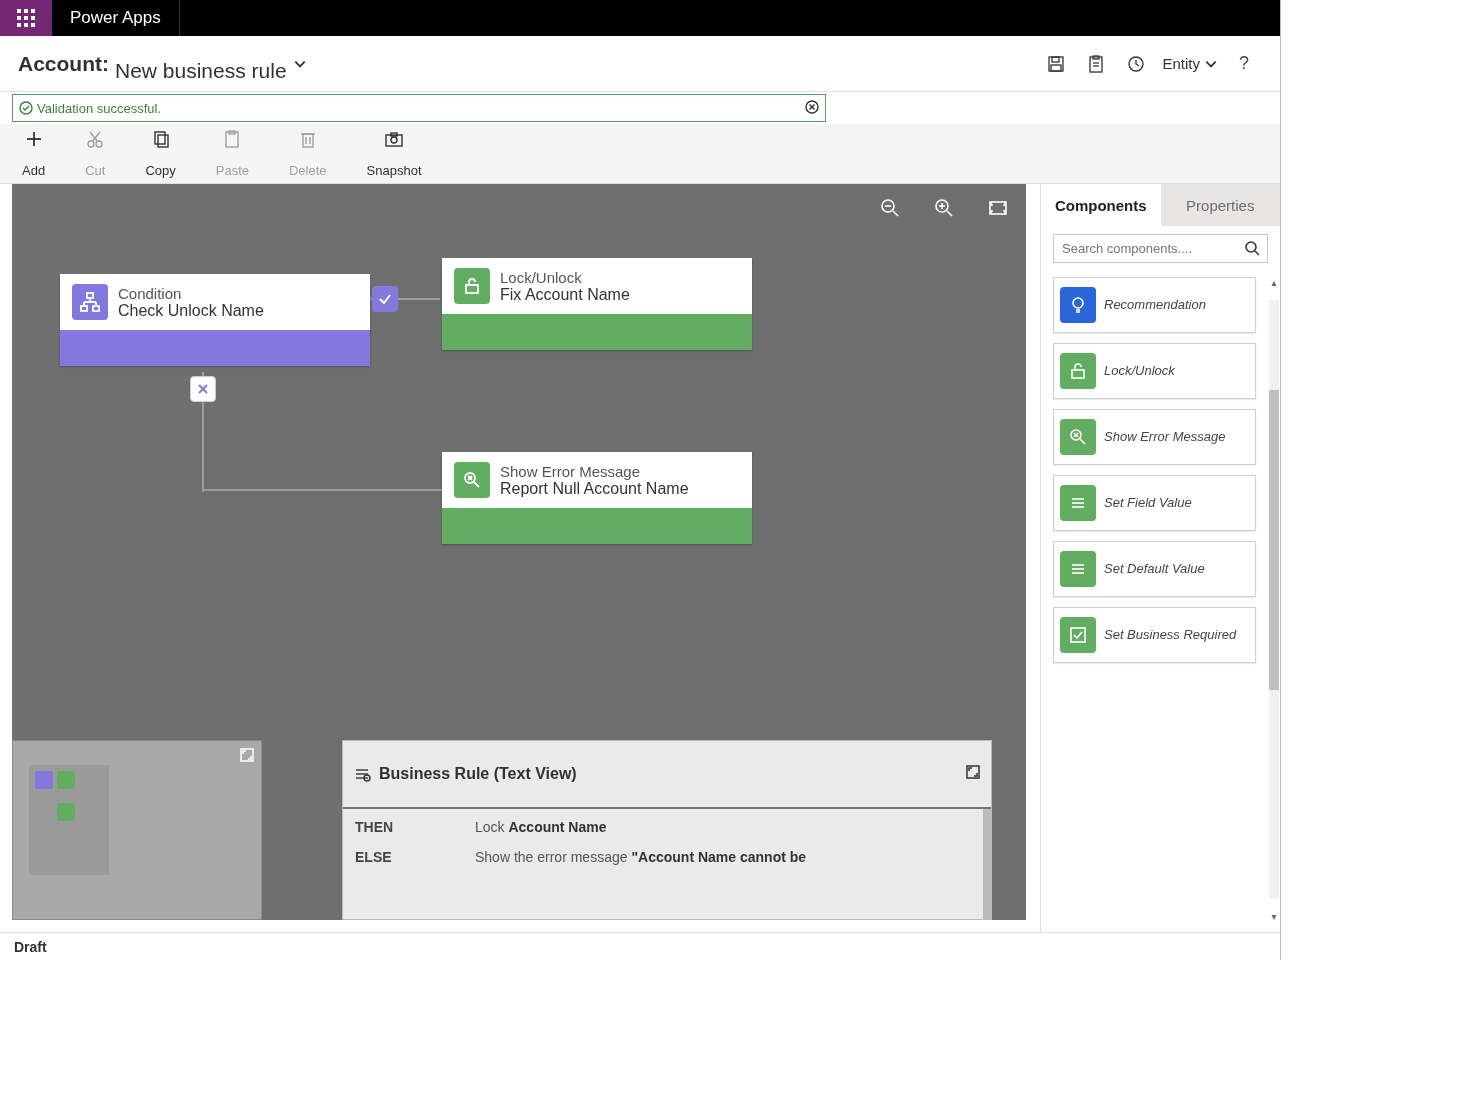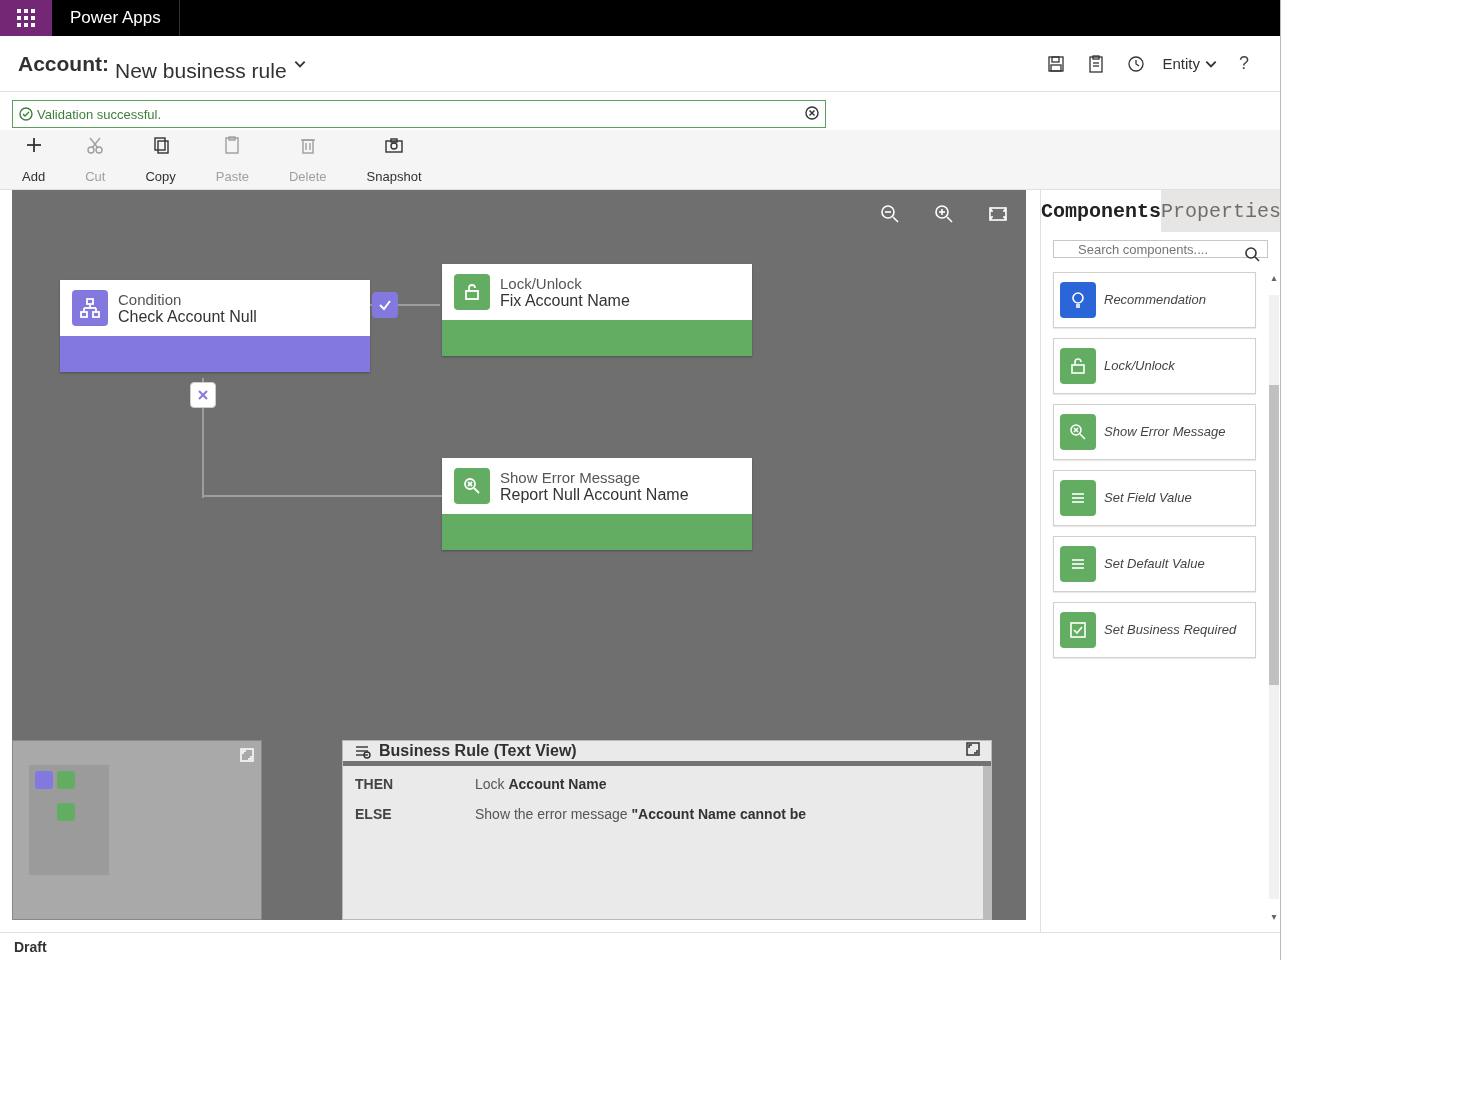--- a/index.html
+++ b/index.html
@@ -15,21 +15,21 @@
   
   .header { display: flex; align-items: center; height: 56px; padding: 0 18px; background: #fff; border-bottom: 1px solid #e1dfdd; gap: 4px; }
   .header-title { font-size: 21px; font-weight: 600; display: flex; align-items: center; gap: 6px; cursor: pointer; }
   .header-title .light { font-weight: 400; margin-top: 15px; }
   .chev { width: 14px; height: 14px; }
   .header-spacer { flex: 1; }
   .header-btn { width: 36px; height: 36px; display: flex; align-items: center; justify-content: center; cursor: pointer; }
   .header-entity { display: flex; align-items: center; gap: 4px; cursor: pointer; font-size: 15px; padding: 0 4px;}
 
   .msg-row { padding: 0 12px; }
-  .message { display: flex; align-items: center; border: 1px solid #5aa05a; background: #fff; color: #3f7d3f; height: 28px; padding: 0 6px; font-size: 13px; width: 814px; margin-top: 8px; margin-bottom: 2px; }
+  .message { display: flex; align-items: center; border: 1px solid #5aa05a; background: #fff; color: #3f7d3f; height: 28px; padding: 0 6px; font-size: 13px; width: 814px; margin-top: 2px; margin-bottom: 2px; }
   .message .close { margin-left: auto; color: #444; cursor: pointer; }
   .message svg.ico { stroke: #3f7d3f; margin-right: 4px; }
 
   
   .toolbar { display: flex; align-items: center; gap: 40px; height: 60px; padding: 0 22px; background: #f5f5f5; border-bottom: 1px solid #e1dfdd; }
   .tool { display: flex; flex-direction: column; align-items: center; gap: 14px; font-size: 13px; color: #323130; cursor: pointer; }
   .tool.disabled { color: #a19f9d; cursor: default; }
   .tool svg { width: 20px; height: 20px; stroke: #333; fill: none; }
   .tool.disabled svg { stroke: #a19f9d; }
 
@@ -62,36 +62,36 @@
   .minimap { position: absolute; left: 0; bottom: 0; width: 250px; height: 180px; background: rgba(180,180,180,.85); border: 1px solid #888; }
   .minimap .corner { position: absolute; top: 6px; right: 6px; }
   .minimap .corner svg { stroke: #fff; }
   .mini-inner { position: absolute; left: 16px; top: 24px; width: 80px; height: 110px; background: rgba(150,150,150,.7); }
   .mini-n { position: absolute; width: 18px; height: 18px; border-radius: 3px; }
   .mini-n.p { background: #8378de; }
   .mini-n.g { background: #62ad62; }
 
   
   .textview { position: absolute; left: 330px; bottom: 0; right: 34px; height: 180px; background: #eaeaea; border: 1px solid #bbb; display: flex; flex-direction: column; }
-  .textview .tv-head { display: flex; align-items: center; padding: 0 10px; gap: 8px; font-weight: 600; font-size: 16px; border-bottom: 5px solid #737373; }
+  .textview .tv-head { display: flex; align-items: center; padding: 23px 10px; gap: 8px; font-weight: 600; font-size: 16px; border-bottom: 2px solid #737373; }
   .textview .tv-head .exp { margin-left: auto; cursor: pointer; }
   .tv-body { flex: 1; overflow: auto; padding: 10px 12px; font-size: 14px; color: #555; position: relative; }
   .tv-row { display: flex; margin-bottom: 14px; }
   .tv-kw { width: 120px; font-weight: 600; color: #444; }
   .tv-txt b { color: #333; font-weight: 600; }
   .tv-scroll { position: absolute; right: 0; top: 0; bottom: 0; width: 8px; background: #bcbcbc; }
 
   
   .rpanel { width: 240px; border-left: 1px solid #e1dfdd; display: flex; flex-direction: column; background: #fff; }
   .tabs { display: flex; height: 42px; }
-  .tab { flex: 1; display: flex; align-items: center; justify-content: center; font-size: 20px; cursor: pointer; font-family: Liberation Mono, monospace; }
+  .tab { flex: 1; display: flex; align-items: center; justify-content: center; font-size: 15px; cursor: pointer; }
   .tab.active { font-weight: 600; color: #222; }
   .tab.inactive { background: #e8e6e5; color: #6e6e6e; }
   .search { margin: 8px 12px; position: relative; }
-  .search input { width: 100%; height: 18px; border: 1px solid #c8c6c4; padding: 0 30px 0 24px; font-size: 13px; outline: none; }
+  .search input { width: 100%; height: 29px; border: 1px solid #c8c6c4; padding: 0 30px 0 8px; font-size: 13px; outline: none; }
   .search .sico { position: absolute; right: 8px; top: 6px; }
   .comp-list { flex: 1; padding: 6px 0 6px 12px; display: flex; gap: 12px; overflow: hidden; }
   .comp-col { flex: 1; display: flex; flex-direction: column; gap: 10px; }
   .comp { display: flex; align-items: center; gap: 8px; border: 1px solid #d0d0d0; padding: 6px; background: #fff; cursor: grab; height: 56px; box-shadow: 0 1px 1px rgba(0,0,0,.08); font-style: italic; }
   .comp .cico { width: 36px; height: 36px; border-radius: 4px; display: flex; align-items: center; justify-content: center; flex-shrink: 0; }
   .comp .cico svg { stroke: #fff; fill: none; }
   .comp .clabel { font-size: 13px; line-height: 1.2; color: #444; }
   .blue { background: #2b66d9; }
   .sb { width: 12px; display:flex; flex-direction:column; align-items:center; justify-content:space-between; padding-bottom:4px;}
   .sb-track { width: 10px; flex:1; margin:12px 0; background:#f1f1f1; position:relative;}
@@ -278,21 +278,21 @@
                 <rect x="2" y="15" width="6" height="5"></rect>
                 <rect x="14" y="15" width="6" height="5"></rect>
                 <line x1="11" y1="7" x2="11" y2="11"></line>
                 <line x1="5" y1="15" x2="5" y2="11"></line>
                 <line x1="17" y1="15" x2="17" y2="11"></line>
                 <line x1="5" y1="11" x2="17" y2="11"></line>
               </svg>
           </div>
           <div class="txt">
             <div class="t1">Condition</div>
-            <div class="t2">Check Account Null</div>
+            <div class="t2">Check Unlock Name</div>
           </div>
         </div>
         <div class="bar purple"></div>
       </div>
 
       <div class="node" style="left:430px;top:74px;">
         <div class="head">
           <div class="ico green">
             <svg width="20" height="20" viewBox="0 0 20 20" stroke-width="1.8">
                 <rect x="4" y="9" width="12" height="8"></rect>

